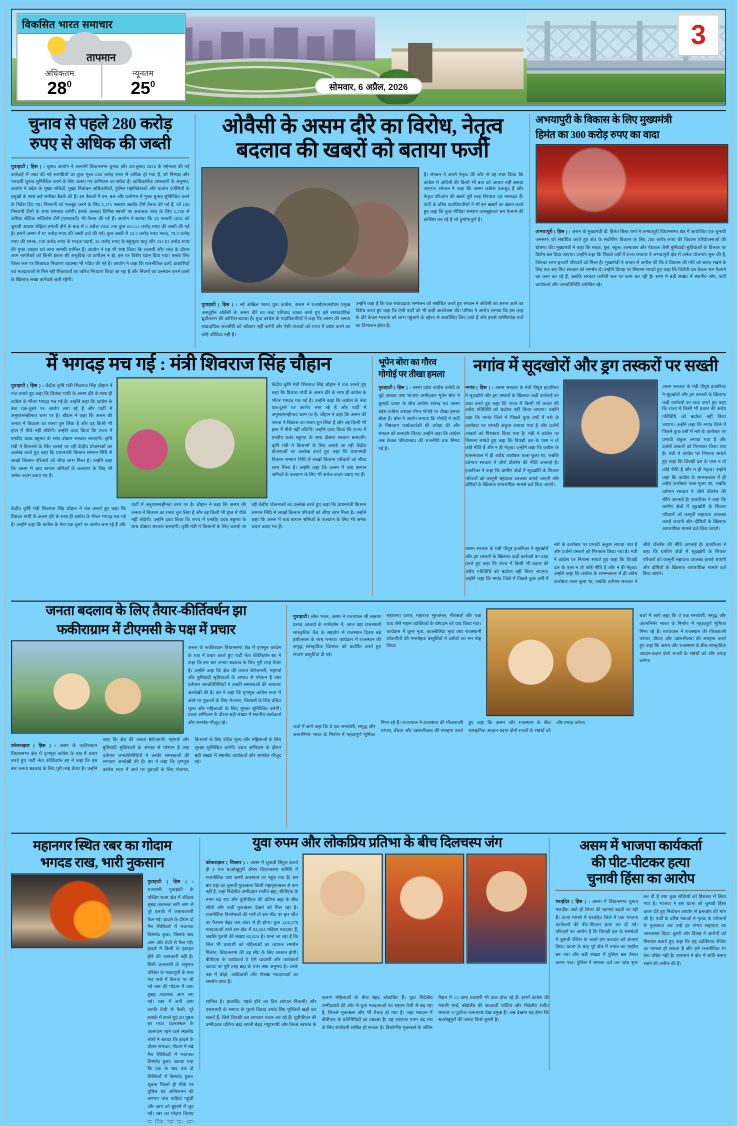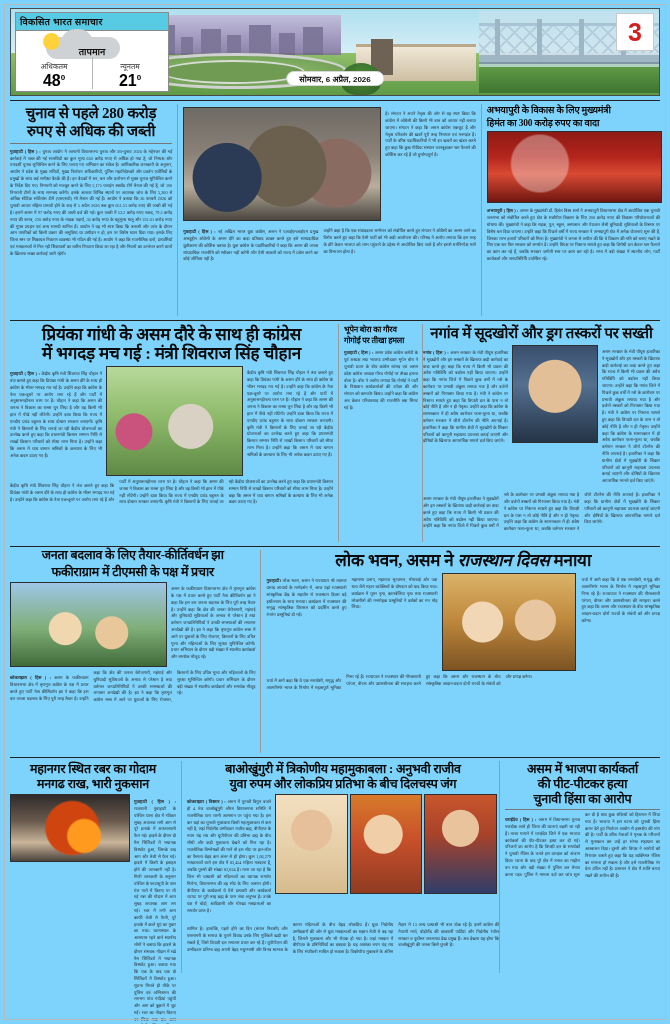--- a/index.html
+++ b/index.html
@@ -212,25 +212,25 @@
     <div class="mh-weather">
       <div class="mh-wbar">विकसित भारत समाचार</div>
       <div class="mh-wbody">
         <div class="cloud"></div>
         <div class="sun"></div>
         <div class="tapman">तापमान</div>
         <div class="wdiv"></div>
         <div class="wrow">
           <div class="wcell">
             <div class="lbl">अधिकतम</div>
-            <div class="val"><span>48</span><sup>0</sup></div>
+            <div class="val"><span>28</span><sup>0</sup></div>
           </div>
           <div class="wcell">
             <div class="lbl">न्यूनतम</div>
-            <div class="val"><span>21</span><sup>0</sup></div>
+            <div class="val"><span>25</span><sup>0</sup></div>
           </div>
         </div>
       </div>
     </div>
 
     <div class="mh-date">सोमवार, 6 अप्रैल, 2026</div>
     <div class="mh-pageno">3</div>
   </div>
 
   <div class="hr"></div>
@@ -238,20 +238,22 @@
   <div class="row" style="height:212px">
 
     <div class="col" style="width:168px;padding-right:5px">
       <h1 class="hl hl-md">चुनाव से पहले 280 करोड़</h1>
       <h1 class="hl hl-md" style="margin-top:-2px">रुपए से अधिक की जब्ती</h1>
       <div class="tiny-rule"></div>
       <p class="body-text"><b>गुवाहाटी ( हिस ) :</b> <span>चुनाव आयोग ने आगामी विधानसभा चुनाव और उप-चुनाव 2026 के मद्देनजर की गई कार्रवाई में जब्त की गई सामग्रियों का कुल मूल्य 650 करोड़ रुपए से अधिक हो गया है, जो निष्पक्ष और पारदर्शी चुनाव सुनिश्चित करने के लिए चलाए गए अभियान का संकेत है। आधिकारिक जानकारी के अनुसार, आयोग ने प्रदेश के मुख्य सचिवों, मुख्य निर्वाचन अधिकारियों, पुलिस महानिदेशकों और प्रवर्तन एजेंसियों के प्रमुखों के साथ कई समीक्षा बैठकें की हैं। इन बैठकों में धन, बल और प्रलोभन से मुक्त चुनाव सुनिश्चित करने के निर्देश दिए गए। निगरानी को मजबूत करने के लिए 5,175 फ्लाइंग स्क्वॉड टीमें तैनात की गई हैं, जो 100 निगरानी टीमों के साथ समन्वय करेंगी। इसके अलावा विभिन्न स्थानों पर अचानक जांच के लिए 5,260 से अधिक स्टैटिक सर्विलांस टीमें (एसएसटी) भी तैनात की गई हैं। आयोग ने बताया कि 26 फरवरी 2026 को चुनावी आचार संहिता प्रभावी होने के बाद से 5 अप्रैल 2026 तक कुल 651.51 करोड़ रुपए की जब्ती की गई है। इसमें असम में 97 करोड़ रुपए की जब्ती दर्ज की गई। कुल जब्ती में 53.2 करोड़ रुपए नकद, 79.3 करोड़ रुपए की शराब, 230 करोड़ रुपए के मादक पदार्थ, 36 करोड़ रुपए के बहुमूल्य धातु और 231.01 करोड़ रुपए की मुफ्त उपहार एवं अन्य सामग्री शामिल हैं। आयोग ने यह भी स्पष्ट किया कि तलाशी और जांच के दौरान आम नागरिकों को किसी प्रकार की असुविधा या उत्पीड़न न हो, इस पर विशेष ध्यान दिया गया। इसके लिए जिला स्तर पर शिकायत निवारण व्यवस्था भी गठित की गई है। आयोग ने कहा कि राजनीतिक दलों, प्रत्याशियों एवं मतदाताओं से मिल रही शिकायतों का त्वरित निपटारा किया जा रहा है और नियमों का उल्लंघन करने वालों के खिलाफ सख्त कार्रवाई जारी रहेगी।</span></p>
     </div>
 
     <div class="col vsep" style="width:305px;padding:0 5px">
+      <h1 class="hl hl-xl">ओवैसी के असम दौरे का विरोध, नेतृत्व</h1>
+      <h1 class="hl hl-xl" style="margin-top:-3px">बदलाव की खबरों को बताया फर्जी</h1>
       <div style="display:flex;gap:4px;margin-top:3px">
         <div class="photo ph-presser" style="width:196px;height:112px"></div>
         <div style="flex:1">
           <p class="body-text">है। संगठन ने अपने नेतृत्व की ओर से यह स्पष्ट किया कि कांग्रेस में ओवैसी की किसी भी बात को आधार नहीं बनाया जाएगा। संगठन ने कहा कि असम कांग्रेस एकजुट है और नेतृत्व परिवर्तन की खबरें पूरी तरह निराधार एवं मनगढ़ंत हैं। पार्टी के वरिष्ठ पदाधिकारियों ने भी इन खबरों का खंडन करते हुए कहा कि कुछ मीडिया संस्थान जानबूझकर भ्रम फैलाने की कोशिश कर रहे हैं जो दुर्भाग्यपूर्ण है।</p>
         </div>
       </div>
       <div style="display:flex;gap:5px;margin-top:3px">
         <div style="width:47%">
           <p class="body-text"><b>गुवाहाटी ( हिस ) :</b> <span>नई अखिल भारत युवा कांग्रेस, असम ने एआईएमआईएम प्रमुख असदुद्दीन ओवैसी के असम दौरे का कड़ा प्रतिवाद व्यक्त करते हुए इसे साम्प्रदायिक ध्रुवीकरण की कोशिश बताया है। युवा कांग्रेस के पदाधिकारियों ने कहा कि असम की जनता सांप्रदायिक राजनीति को स्वीकार नहीं करेगी और ऐसी ताकतों को राज्य में प्रवेश करने का कोई औचित्य नहीं है।</span></p>
         </div>
@@ -267,21 +269,20 @@
       <div class="photo ph-stage" style="width:100%;height:70px;margin:2px 0"></div>
       <p class="body-text"><b>अभयापुरी ( हिस ) :</b> <span>असम के मुख्यमंत्री डॉ. हिमंत बिस्व शर्मा ने अभयापुरी विधानसभा क्षेत्र में आयोजित एक चुनावी जनसभा को संबोधित करते हुए क्षेत्र के सर्वांगीण विकास के लिए 200 करोड़ रुपए की विकास परियोजनाओं की घोषणा की। मुख्यमंत्री ने कहा कि सड़क, पुल, स्कूल, अस्पताल और पेयजल जैसी बुनियादी सुविधाओं के विस्तार पर विशेष बल दिया जाएगा। उन्होंने कहा कि पिछले वर्षों में राज्य सरकार ने अभयापुरी क्षेत्र में अनेक योजनाएं शुरू की हैं, जिनका लाभ हजारों परिवारों को मिला है। मुख्यमंत्री ने जनता से अपील की कि वे विकास की गति को बनाए रखने के लिए एक बार फिर सरकार को समर्थन दें। उन्होंने विपक्ष पर निशाना साधते हुए कहा कि विरोधी दल केवल भ्रम फैलाने का काम कर रहे हैं, जबकि सरकार जमीनी स्तर पर काम कर रही है। सभा में बड़ी संख्या में स्थानीय लोग, पार्टी कार्यकर्ता और जनप्रतिनिधि उपस्थित रहे।</span></p>
     </div>
   </div>
 
   <div class="hr"></div>
 
   <div class="row" style="height:218px">
 
     <div class="col" style="width:330px;padding-right:5px">
-      <h1 class="hl hl-lg">प्रियंका गांधी के असम दौरे के साथ ही कांग्रेस</h1>
       <h1 class="hl hl-lg" style="margin-top:-3px">में भगदड़ मच गई : मंत्री शिवराज सिंह चौहान</h1>
       <div style="display:flex;gap:4px;margin-top:3px">
         <div style="width:92px">
           <p class="body-text"><b>गुवाहाटी ( हिस ) :</b> <span>केंद्रीय कृषि मंत्री शिवराज सिंह चौहान ने तंज कसते हुए कहा कि प्रियंका गांधी के असम दौरे के साथ ही कांग्रेस के भीतर भगदड़ मच गई है। उन्होंने कहा कि कांग्रेस के नेता एक-दूसरे पर आरोप लगा रहे हैं और पार्टी में अनुशासनहीनता चरम पर है। चौहान ने कहा कि असम की जनता ने विकास का रास्ता चुन लिया है और वह किसी भी हाल में पीछे नहीं लौटेगी। उन्होंने दावा किया कि राज्य में एनडीए प्रचंड बहुमत के साथ दोबारा सरकार बनाएगी। कृषि मंत्री ने किसानों के लिए चलाई जा रही केंद्रीय योजनाओं का उल्लेख करते हुए कहा कि प्रधानमंत्री किसान सम्मान निधि से लाखों किसान परिवारों को सीधा लाभ मिला है। उन्होंने कहा कि असम में चाय बागान श्रमिकों के कल्याण के लिए भी अनेक कदम उठाए गए हैं।</span></p>
         </div>
         <div class="photo ph-field" style="width:135px;height:108px"></div>
         <div style="flex:1">
           <p class="body-text">केंद्रीय कृषि मंत्री शिवराज सिंह चौहान ने तंज कसते हुए कहा कि प्रियंका गांधी के असम दौरे के साथ ही कांग्रेस के भीतर भगदड़ मच गई है। उन्होंने कहा कि कांग्रेस के नेता एक-दूसरे पर आरोप लगा रहे हैं और पार्टी में अनुशासनहीनता चरम पर है। चौहान ने कहा कि असम की जनता ने विकास का रास्ता चुन लिया है और वह किसी भी हाल में पीछे नहीं लौटेगी। उन्होंने दावा किया कि राज्य में एनडीए प्रचंड बहुमत के साथ दोबारा सरकार बनाएगी। कृषि मंत्री ने किसानों के लिए चलाई जा रही केंद्रीय योजनाओं का उल्लेख करते हुए कहा कि प्रधानमंत्री किसान सम्मान निधि से लाखों किसान परिवारों को सीधा लाभ मिला है। उन्होंने कहा कि असम में चाय बागान श्रमिकों के कल्याण के लिए भी अनेक कदम उठाए गए हैं।</p>
         </div>
       </div>
@@ -328,25 +329,20 @@
         <div style="flex:1">
           <p class="body-text">असम के फकीराग्राम विधानसभा क्षेत्र में तृणमूल कांग्रेस के पक्ष में प्रचार करते हुए पार्टी नेता कीर्तिवर्धन झा ने कहा कि इस बार जनता बदलाव के लिए पूरी तरह तैयार है। उन्होंने कहा कि क्षेत्र की जनता बेरोजगारी, महंगाई और बुनियादी सुविधाओं के अभाव से परेशान है तथा वर्तमान जनप्रतिनिधियों ने उनकी समस्याओं की लगातार अनदेखी की है। झा ने कहा कि तृणमूल कांग्रेस सत्ता में आने पर युवाओं के लिए रोजगार, किसानों के लिए उचित मूल्य और महिलाओं के लिए सुरक्षा सुनिश्चित करेगी। प्रचार अभियान के दौरान बड़ी संख्या में स्थानीय कार्यकर्ता और समर्थक मौजूद रहे।</p>
         </div>
       </div>
       <div class="cols3" style="margin-top:3px">
         <p class="body-text"><b>कोकराझार ( हिस ) :</b> <span>असम के फकीराग्राम विधानसभा क्षेत्र में तृणमूल कांग्रेस के पक्ष में प्रचार करते हुए पार्टी नेता कीर्तिवर्धन झा ने कहा कि इस बार जनता बदलाव के लिए पूरी तरह तैयार है। उन्होंने कहा कि क्षेत्र की जनता बेरोजगारी, महंगाई और बुनियादी सुविधाओं के अभाव से परेशान है तथा वर्तमान जनप्रतिनिधियों ने उनकी समस्याओं की लगातार अनदेखी की है। झा ने कहा कि तृणमूल कांग्रेस सत्ता में आने पर युवाओं के लिए रोजगार, किसानों के लिए उचित मूल्य और महिलाओं के लिए सुरक्षा सुनिश्चित करेगी। प्रचार अभियान के दौरान बड़ी संख्या में स्थानीय कार्यकर्ता और समर्थक मौजूद रहे।</span></p>
       </div>
     </div>
 
     <div class="col vsep" style="width:402px;padding-left:5px">
-      <h1 class="hl hl-lg">
-        <span>लोक भवन, असम ने</span>
-        <span class="ital">राजस्थान दिवस</span>
-        <span>मनाया</span>
-      </h1>
       <div style="display:flex;gap:5px;margin-top:3px">
         <div style="width:80px">
           <p class="body-text"><b>गुवाहाटी।</b> <span>लोक भवन, असम ने राज्यपाल श्री लक्ष्मण प्रसाद आचार्य के मार्गदर्शन में, आज यहां राजस्थानी सांस्कृतिक केंद्र के सहयोग से राजस्थान दिवस बड़े हर्षोल्लास के साथ मनाया। कार्यक्रम में राजस्थान की समृद्ध सांस्कृतिक विरासत को प्रदर्शित करते हुए रंगारंग प्रस्तुतियां दी गईं।</span></p>
         </div>
         <div style="width:86px">
           <p class="body-text">महाराणा प्रताप, महाराज सूरजमल, मीराबाई और पन्ना धाय जैसे महान व्यक्तित्वों के योगदान को याद किया गया। कार्यक्रम में घूमर नृत्य, कालबेलिया नृत्य तथा राजस्थानी लोकगीतों की मनमोहक प्रस्तुतियों ने दर्शकों का मन मोह लिया।</p>
         </div>
         <div class="photo ph-raj" style="width:132px;height:96px"></div>
         <div style="flex:1">
           <p class="body-text">चर्चा में आगे कहा कि वे एक समावेशी, समृद्ध और आत्मनिर्भर भारत के निर्माण में महत्वपूर्ण भूमिका निभा रहे हैं। राज्यपाल ने राजस्थान की गौरवशाली परंपरा, वीरता और उद्यमशीलता की सराहना करते हुए कहा कि असम और राजस्थान के बीच सांस्कृतिक आदान-प्रदान दोनों राज्यों के संबंधों को और प्रगाढ़ करेगा।</p>
@@ -357,32 +353,31 @@
       </div>
     </div>
   </div>
 
   <div class="hr"></div>
 
   <div class="row" style="height:212px">
 
     <div class="col" style="width:172px;padding-right:5px">
       <h1 class="hl hl-sm">महानगर स्थित रबर का गोदाम</h1>
-      <h1 class="hl hl-sm" style="margin-top:-2px">मनगढ राख, भारी नुकसान</h1>
+      <h1 class="hl hl-sm" style="margin-top:-2px">भगदड राख, भारी नुकसान</h1>
       <div style="display:flex;gap:4px;margin-top:3px">
         <div class="photo ph-fire" style="width:118px;height:66px"></div>
         <div style="flex:1">
           <p class="body-text"><b>गुवाहाटी ( हिस ) :</b> <span>राजधानी गुवाहाटी के पश्चिम थाना क्षेत्र में रविवार सुबह अचानक लगी आग से पूरे इलाके में अफरातफरी फैल गई। हादसे के दौरान दो गैस सिलिंडरों में भयानक विस्फोट हुआ, जिसके बाद आग और तेजी से फैल गई। हादसे में किसी के हताहत होने की जानकारी नहीं है। मिली जानकारी के अनुसार पश्चिम के फाटाशुपी के पास गंज नाले में किराए पर ली गई रबर की गोदाम में आग सुबह अचानक आग लग गई। रबर में लगी आग काफी तेजी से फैली, पूरे इलाके में काले धुएं का गुबार छा गया। घटनास्थल के आसपास रहने वाले स्थानीय लोगों ने बताया कि हादसे के दौरान संभवत: गोदाम में रखे गैस सिलिंडरों में भयानक विस्फोट हुआ। बताया गया कि एक के बाद एक दो सिलिंडरों में विस्फोट हुआ। सूचना मिलते ही मौके पर पुलिस एवं अग्निशमन की लगभग पांच गाड़ियां पहुंचीं और आग को बुझाने में जुट गईं। रबर का गोदाम किराए पर लिया गया था। आग बुझाने में अग्निशमन विभाग को काफी मशक्कत करनी पड़ी।</span></p>
         </div>
       </div>
 
     </div>
 
     <div class="col vsep" style="width:320px;padding-left:5px">
-      <h1 class="hl hl-sm">बाओखुंगुरी में त्रिकोणीय महामुकाबला : अनुभवी राजीव</h1>
       <h1 class="hl hl-sm" style="margin-top:-2px">युवा रुपम और लोकप्रिय प्रतिभा के बीच दिलचस्प जंग</h1>
       <div style="display:flex;gap:4px;margin-top:3px">
         <div style="width:84px">
           <p class="body-text"><b>कोकराझार ( विस्तार ) :</b> <span>असम में चुनावी बिगुल बजते ही 4 गंज बाओखुंगुरी औरम विधानसभा समिति में राजनीतिक पारा चरमी आसमान पर पहुंच गया है। इस बार यहां का चुनावी मुकाबला किसी महामुकाबला से कम नहीं है, जहां निर्दलीय उम्मीदवार राजीव ब्रह्म, बीपीएफ के रुपम चंद्र राय और यूपीपीएल की प्रतिभा ब्रह्म के बीच सीधी और कड़ी मुकाबला देखने को मिल रहा है। राजनीतिक विश्लेषकों की मानें तो इस सीट पर हार-जीत का फैसला बेहद कम अंतर से ही होगा। कुल 1,66,279 मतदाताओं वाले इस क्षेत्र में 83,454 महिला मतदाता हैं, जबकि पुरुषों की संख्या 82,824 है। माना जा रहा है कि जिस भी प्रत्याशी को महिलाओं का व्यापक समर्थन मिलेगा, विधानसभा की वह सीट के लिए आसान होगी। बीपीएफ के कार्यकर्ता ये ऐसे प्रत्याशी और कार्यकर्ता चटपट पर पूरी तरह ब्रह्म के पास लंबा अनुभव है। उनके पक्ष में बोड़ो, आदिवासी और गोरखा मतदाताओं का समर्थन प्राप्त है।</span></p>
         </div>
         <div style="display:flex;gap:2px;width:222px;height:98px">
           <div class="photo ph-candidate-a" style="width:72px;height:98px"></div>
           <div class="photo ph-candidate-b" style="width:72px;height:98px"></div>
           <div class="photo ph-candidate-c" style="width:72px;height:98px"></div>
         </div>

